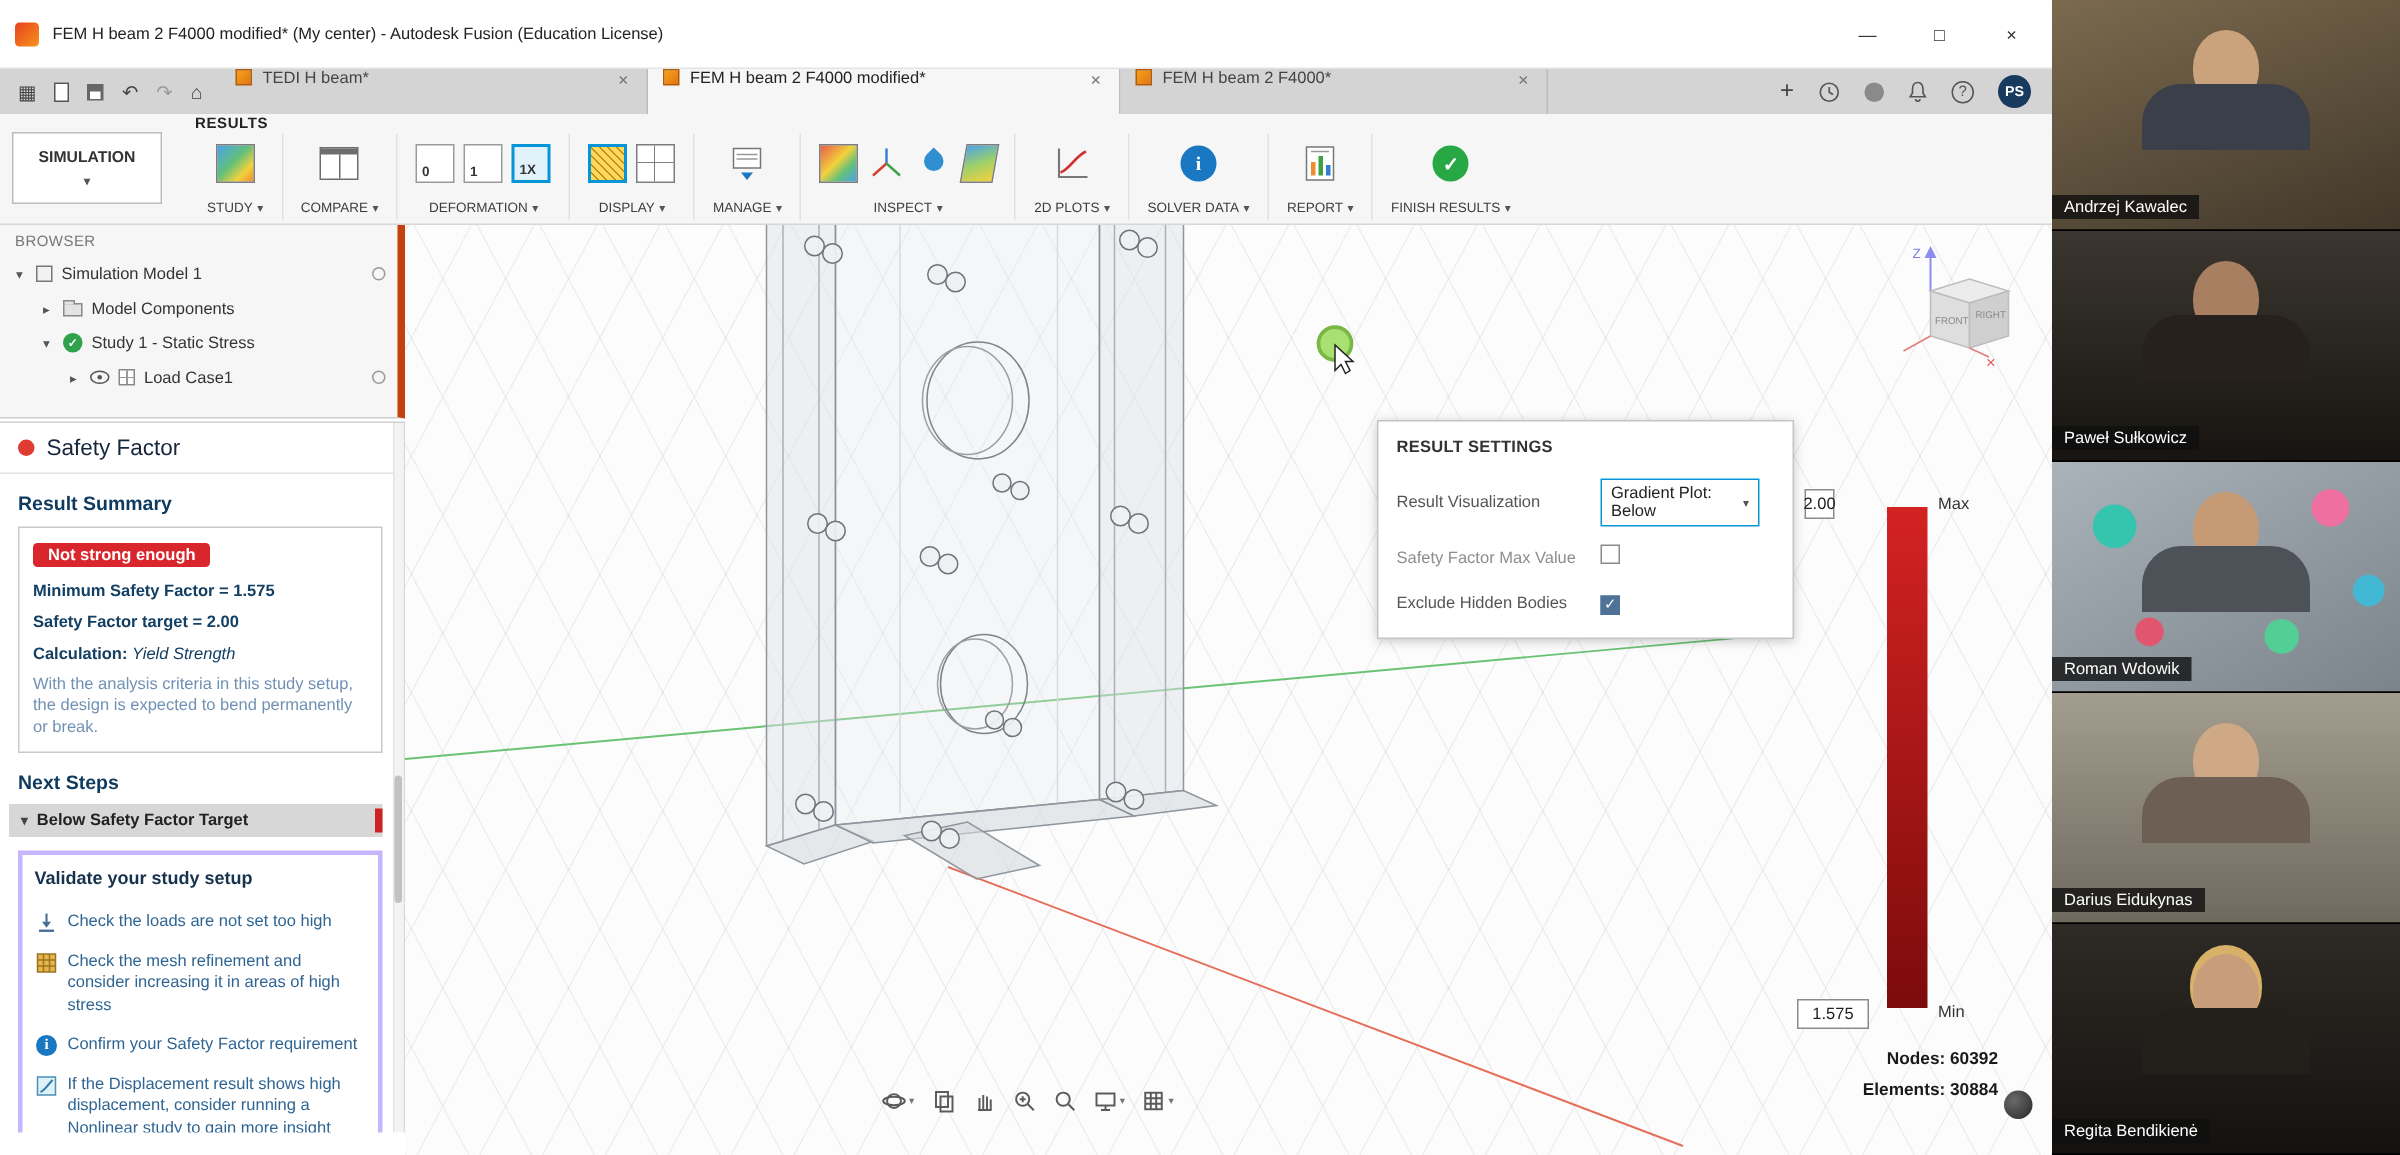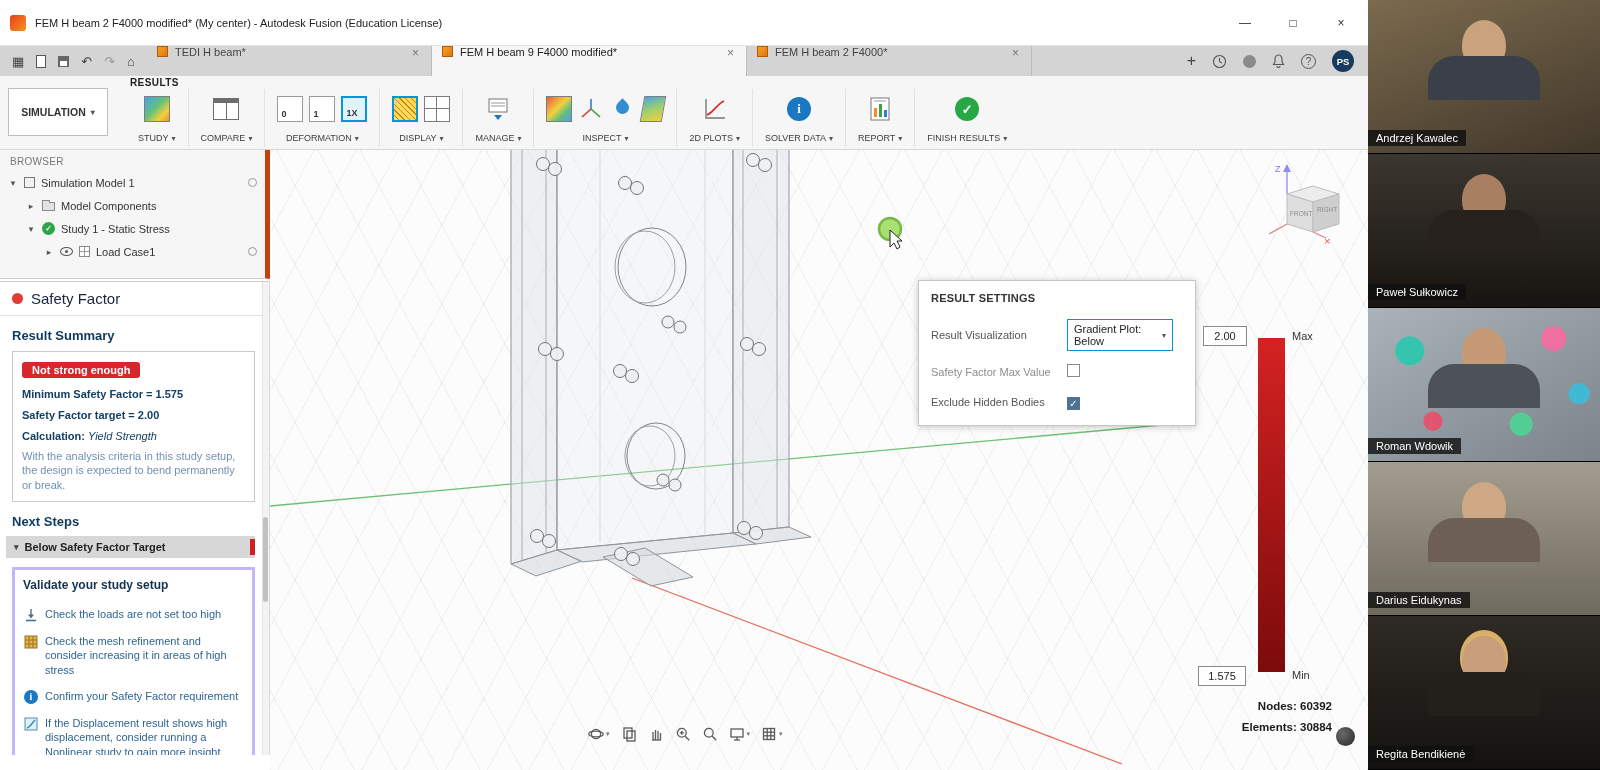--- a/index.html
+++ b/index.html
@@ -34,21 +34,21 @@
   .tab-close { font-size:12px; color:#777; padding:0 2px; }
   .tab-right { margin-left:auto; display:flex; align-items:center; gap:16px; padding:0 14px; }
   .plus { font-size:16px; color:#444; }
   .tr-ic { display:flex; align-items:center; }
   .orb { width:13px; height:13px; border-radius:50%; background:#8a8a8a; }
   .tr-help { width:15px; height:15px; border:1px solid #555; border-radius:50%; font-size:10px; color:#555; display:flex; align-items:center; justify-content:center; }
   .avatar { width:22px; height:22px; border-radius:50%; background:#173a5e; color:#fff; font-size:9.5px; font-weight:bold; display:flex; align-items:center; justify-content:center; }
 
   
   .toolbar { position:absolute; left:0; top:76px; width:1368px; height:74px; background:#f6f6f6; border-bottom:1px solid #d7d7d7; }
-  .ws-btn { position:absolute; left:8px; top:12px; width:100px; height:48px; background:#fff; border:1px solid #bdbdbd; display:flex; align-items:center; justify-content:center; gap:5px; font-size:10.5px; font-weight:bold; color:#333; }
+  .ws-btn { position:absolute; left:8px; top:12px; width:100px; height:48px; background:#fff; border:1px solid #bdbdbd; display:flex; align-items:center; justify-content:center; gap:5px; font-size:10.5px; font-weight:bold; color:#333;flex-direction:column; }
   .ribbon-tab { position:absolute; left:130px; top:1px; font-size:10px; font-weight:bold; color:#222; letter-spacing:.4px; }
   .tb-groups { position:absolute; left:126px; top:13px; display:flex; height:58px; }
   .tb-group { display:flex; flex-direction:column; align-items:center; justify-content:space-between; padding:2px 12px 4px 12px; }
   .tb-group + .tb-group { border-left:1px solid #e2e2e2; }
   .tb-icons { height:36px; display:flex; align-items:center; gap:6px; }
   .tb-label { display:flex; align-items:center; gap:3px; font-size:9px; color:#3d3d3d; white-space:nowrap; }
   .caret { font-size:8px; color:#555; }
   .ic { width:26px; height:26px; flex:none; }
   .ic-study { background:linear-gradient(135deg,#4aa3e8 0%,#63c07a 45%,#f3d13c 75%,#ef8b32 100%); border:1px solid #7d7d7d; }
   .ic-compare { background:#fff; border:1px solid #6d6d6d; position:relative; height:22px; }
@@ -122,21 +122,21 @@
   .rs-label { font-size:11px; color:#555; }
   .rs-label.dim { color:#8d8d8d; }
   .rs-dropdown { width:106px; border:1px solid var(--accent,#0696d7); background:#fff; font-size:11px; color:#222; padding:3px 6px; display:flex; align-items:center; justify-content:space-between; }
   .rs-checkbox { width:13px; height:13px; border:1px solid #8a8a8a; background:#fff; display:flex; align-items:center; justify-content:center; }
   .rs-checkbox.checked { background:#4f7396; border-color:#4f7396; color:#fff; font-size:10px; }
 
   
   .legend-header { position:absolute; left:936px; top:130px; width:162px; height:31px; background:#fff; display:flex; align-items:center; padding:0 4px; }
   .legend-gear { width:28px; height:25px; border:1px solid #bdbdbd; background:#f4f4f4; display:flex; align-items:center; justify-content:center; flex:none; }
   .legend-title { flex:1; text-align:center; font-size:11px; font-weight:bold; color:#222; }
-  .legend-max-box { position:absolute; left:933px; top:176px; width:44px; height:20px; border:1px solid #8a8a8a; background:#fff; font-size:11px; color:#222; display:flex; align-items:center; justify-content:center; }
+  .legend-max-box { position:absolute; left:933px; top:176px; width:20px; height:20px; border:1px solid #8a8a8a; background:#fff; font-size:11px; color:#222; display:flex; align-items:center; justify-content:center; }
   .legend-max-label { position:absolute; left:1022px; top:180px; font-size:11px; color:#333; }
   .legend-bar { position:absolute; left:988px; top:188px; width:27px; height:334px; background:linear-gradient(var(--grad-top,#d42222), var(--grad-bottom,#7c0b0b)); }
   .legend-min-box { position:absolute; left:928px; top:516px; width:48px; height:20px; border:1px solid #8a8a8a; background:#fff; font-size:11px; color:#222; display:flex; align-items:center; justify-content:center; }
   .legend-min-label { position:absolute; left:1022px; top:519px; font-size:11px; color:#333; }
 
   
   .vp-status { position:absolute; right:36px; top:546px; text-align:right; font-size:11.5px; font-weight:bold; color:#1a1a1a; line-height:21px; }
   .vp-navbar { position:absolute; left:318px; top:576px; display:flex; align-items:center; gap:11px; }
   .nav-ic { display:flex; align-items:center; gap:2px; }
   .nav-ic .caret { font-size:7px; color:#777; }
@@ -201,21 +201,21 @@
         <span class="qat-icon">⌂</span>
       </div>
       <div class="tabs">
         <div class="tab">
           <span class="tab-cube"></span>
           <span class="tab-label">TEDI H beam*</span>
           <span class="tab-close">×</span>
         </div>
         <div class="tab active">
           <span class="tab-cube"></span>
-          <span class="tab-label">FEM H beam 9 F4000 modified*</span>
+          <span class="tab-label">FEM H beam 2 F4000 modified*</span>
           <span class="tab-close">×</span>
         </div>
         <div class="tab">
           <span class="tab-cube"></span>
           <span class="tab-label">FEM H beam 2 F4000*</span>
           <span class="tab-close">×</span>
         </div>
       </div>
       <div class="tab-right">
         <span class="plus">+</span>

